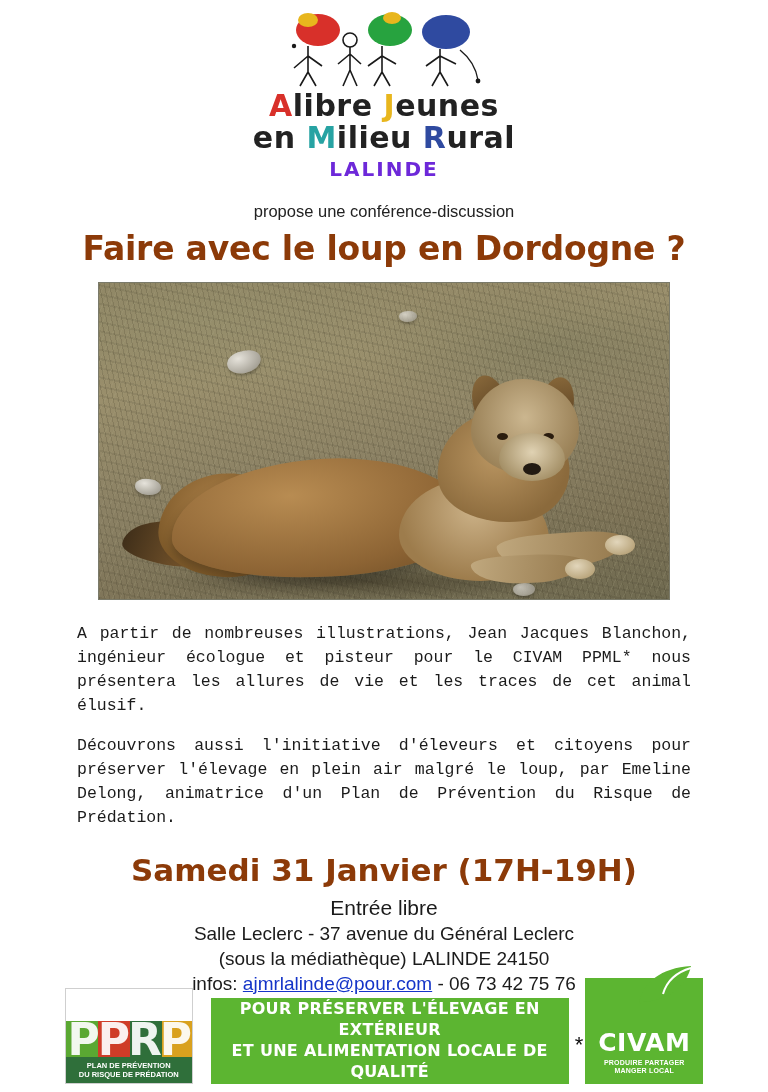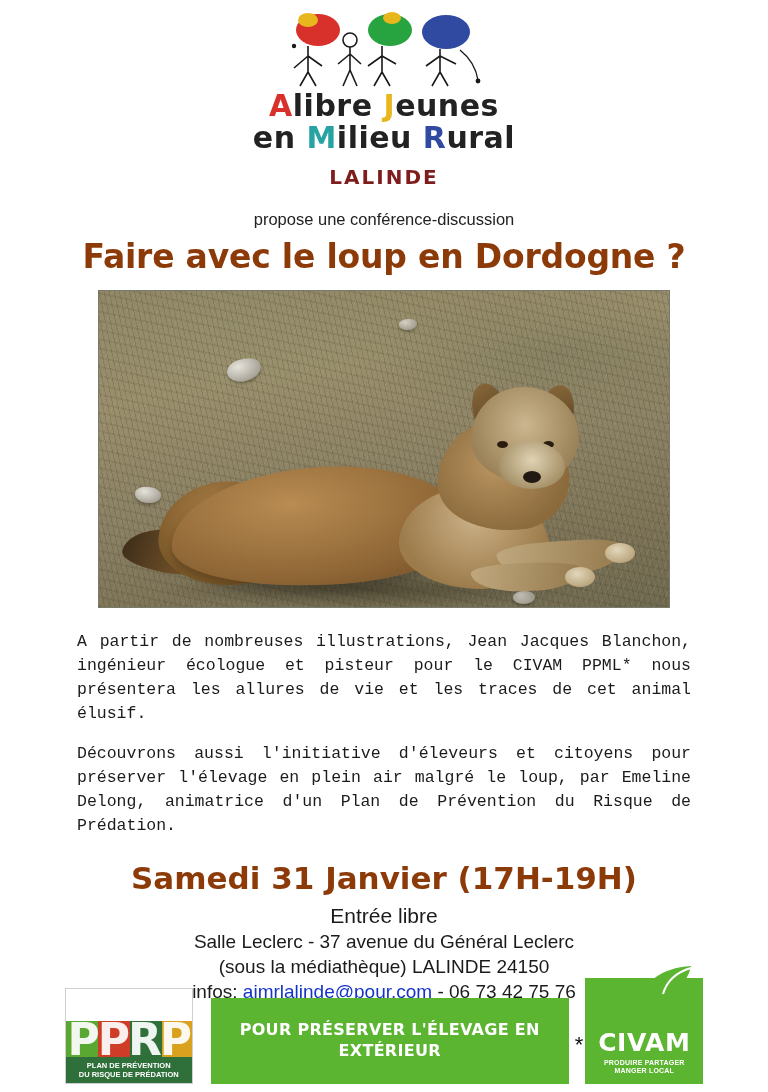--- a/index.html
+++ b/index.html
@@ -45,22 +45,22 @@
   .logo-line .c-red { color: #d8302a; }
   .logo-line .c-dark { color: #222; }
   .logo-line .c-teal { color: #27a3a3; }
   .logo-line .c-blue { color: #2f4aa0; }
   .logo-line .c-yellow { color: #e8b61d; }
   .logo-sub {
     font-family: "DejaVu Sans", sans-serif;
     font-weight: bold;
     font-size: 20px;
     letter-spacing: 2px;
-    color: #7f1d1d;
-    margin-top: 12px;
+    color: #6d28d9;
+    margin-top: 4px;
   }
 
   
   .propose {
     text-align: center;
     font-size: 16.5px;
     color: #222;
     margin-top: 22px;
   }
   .main-title {
@@ -429,20 +429,21 @@
       <div class="pprp-letters">PPRP</div>
     </div>
     <div class="pprp-bot">
       <span>PLAN DE PRÉVENTION</span>
       <span>DU RISQUE DE PRÉDATION</span>
     </div>
   </div>
 
   <div class="green-banner">
     <span>POUR PRÉSERVER L'ÉLEVAGE EN EXTÉRIEUR</span>
+    <span>ET UNE ALIMENTATION LOCALE DE QUALITÉ</span>
   </div>
 
   <div class="asterisk-civam">
     <div class="asterisk">*</div>
     <div class="civam">
       <svg class="civam-leaf" viewBox="0 0 64 42">
         <path d="M6 40 C10 18 28 4 58 2 C54 22 36 36 10 38" fill="#5cb531"></path>
         <path d="M30 30 C34 16 44 8 58 4" stroke="#ffffff" stroke-width="2" fill="none"></path>
       </svg>
       <div class="civam-name">CIVAM</div>

